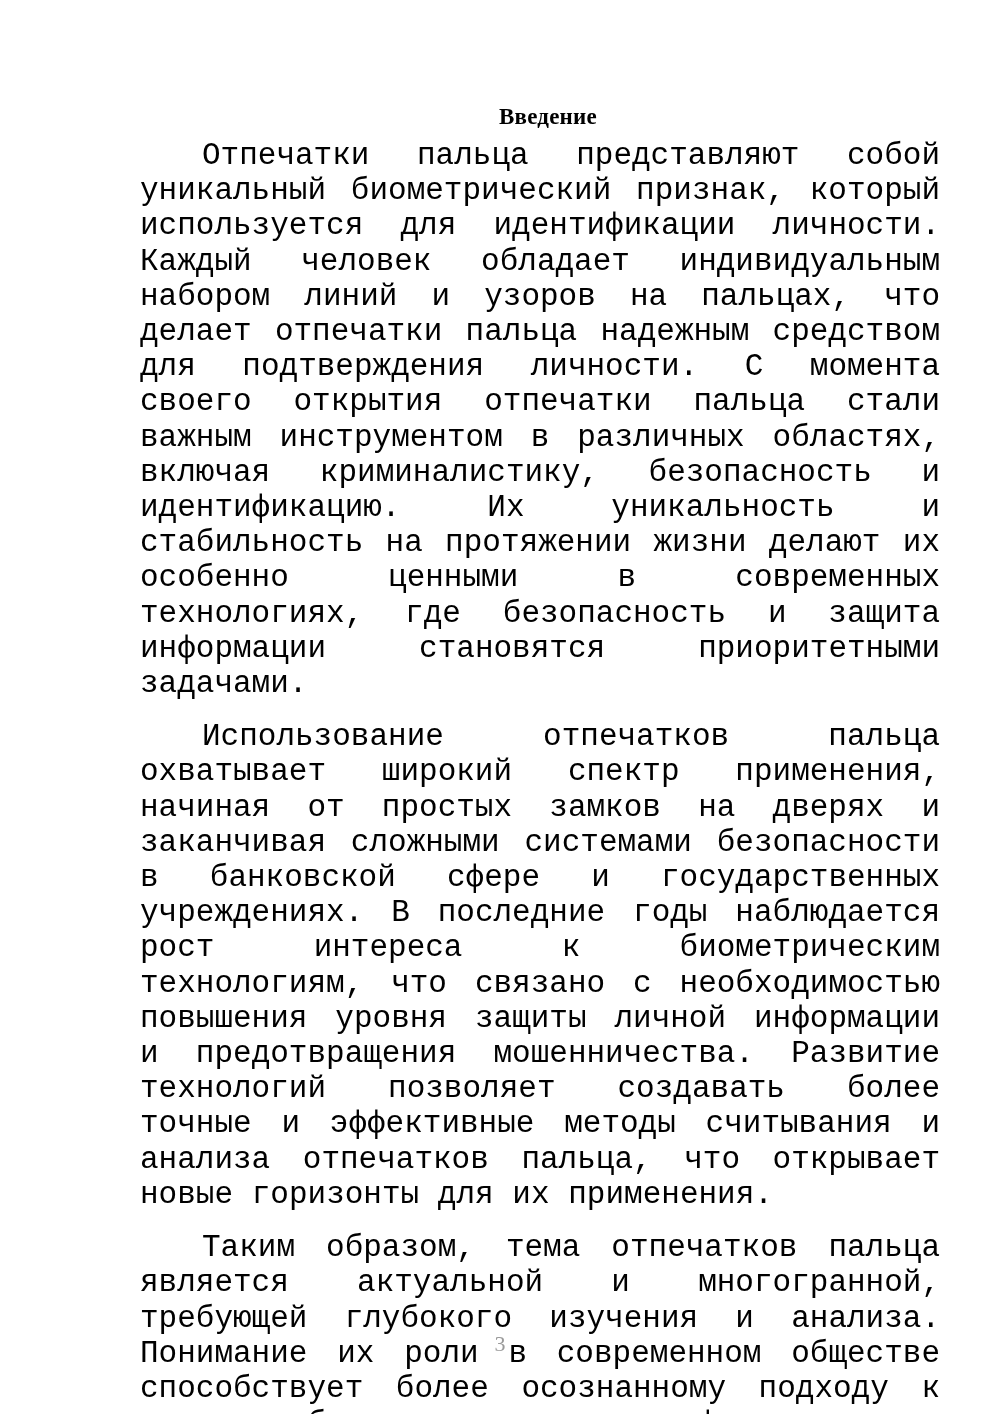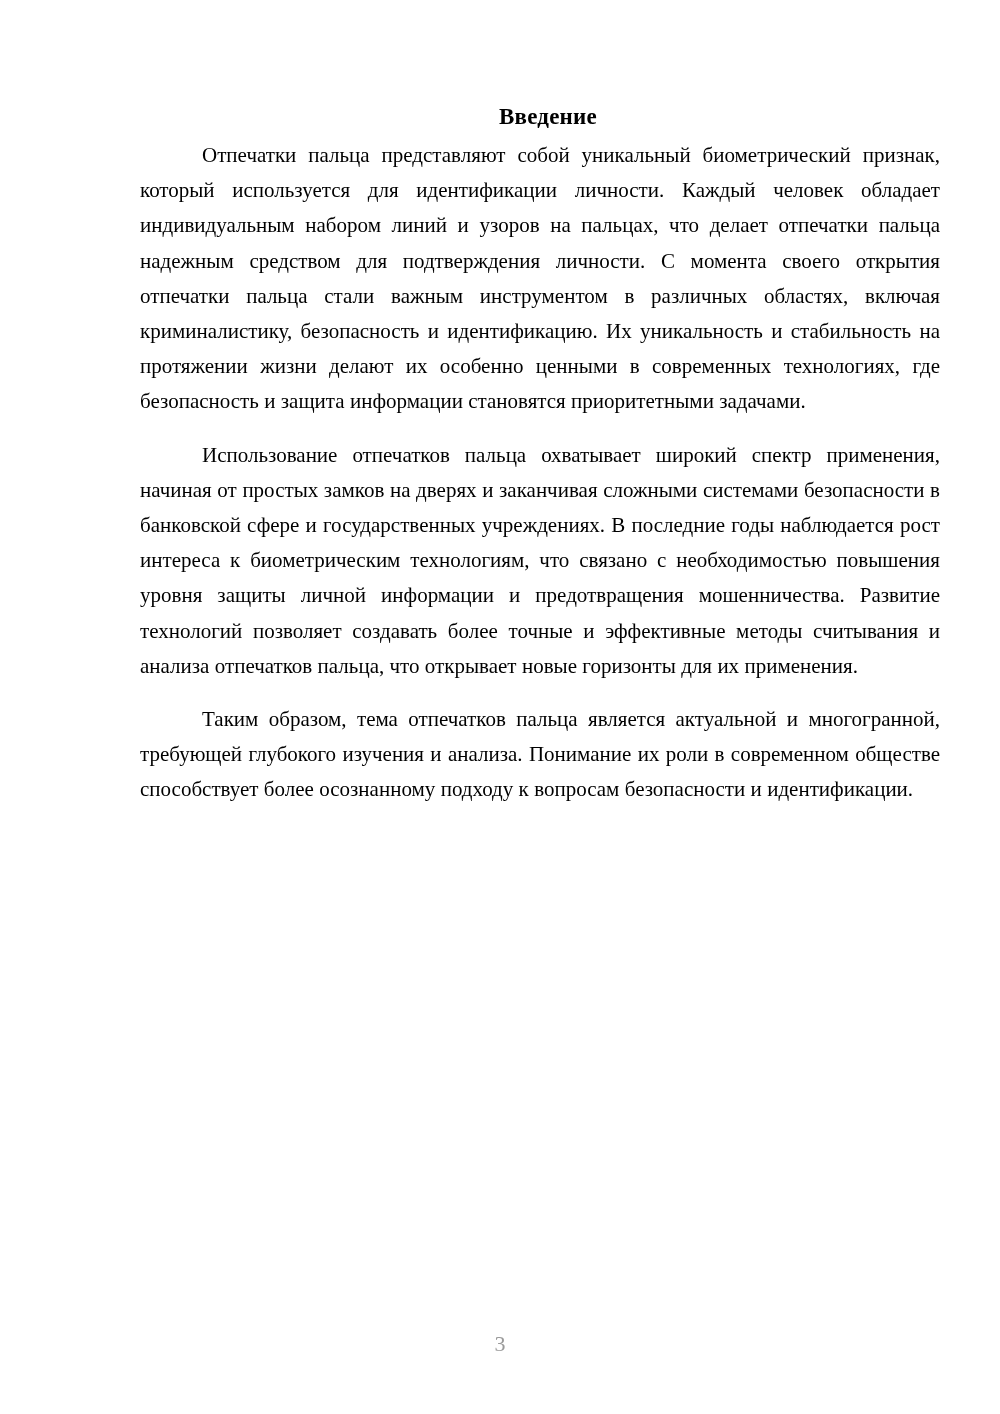--- a/index.html
+++ b/index.html
@@ -50,27 +50,28 @@
   .body-text {
     position: absolute;
     top: 138px;
     left: 0;
     width: 800px;
   }
 
   p.para {
     margin: 0 0 18px 0;
     padding: 0;
-    font-size: 21px;
+    font-size: 31px;
     line-height: 35.2px;
     text-align: justify;
     text-justify: inter-word;
     text-indent: 62px;
     word-spacing: 0.1px;
     hyphens: none;
+    font-family: Liberation Mono, monospace;
   }
 
   p.para:last-child {
     margin-bottom: 17px;
   }
 
   .page-number {
     position: absolute;
     left: 0;
     width: 1000px;

